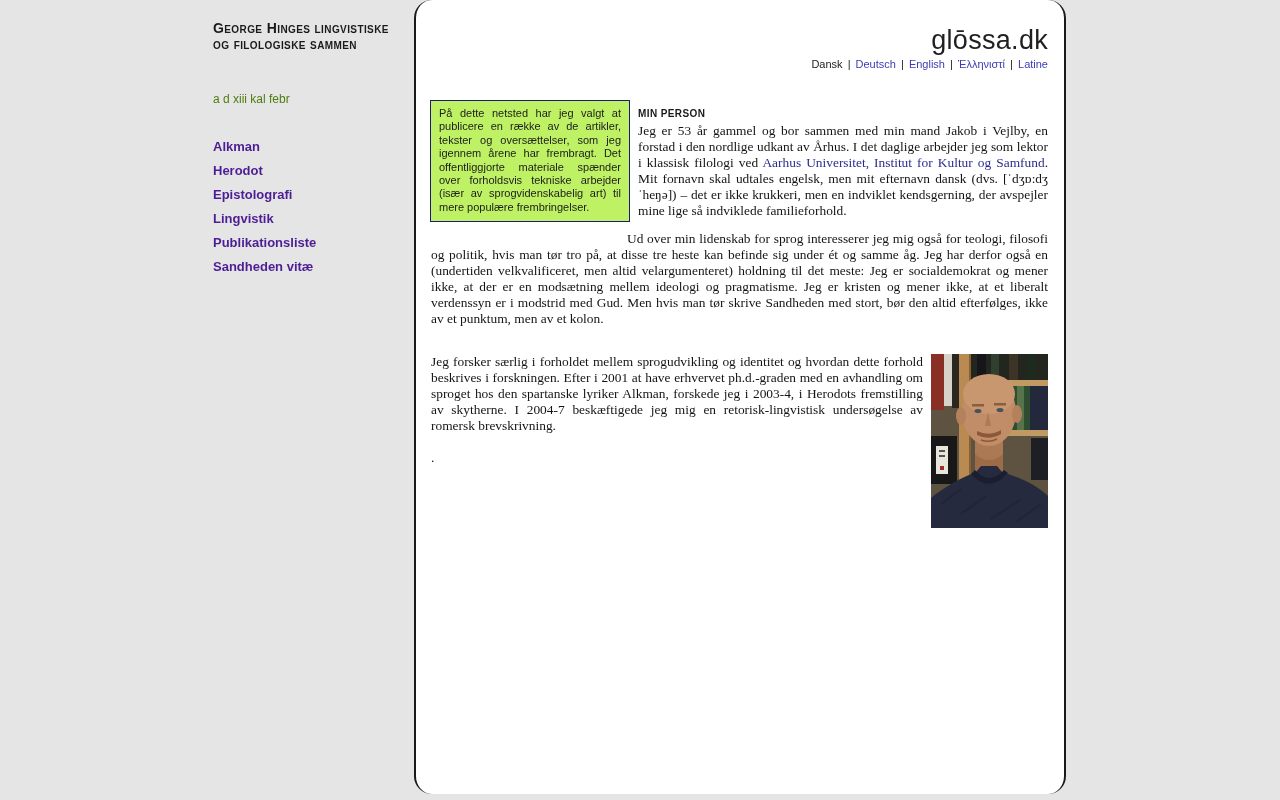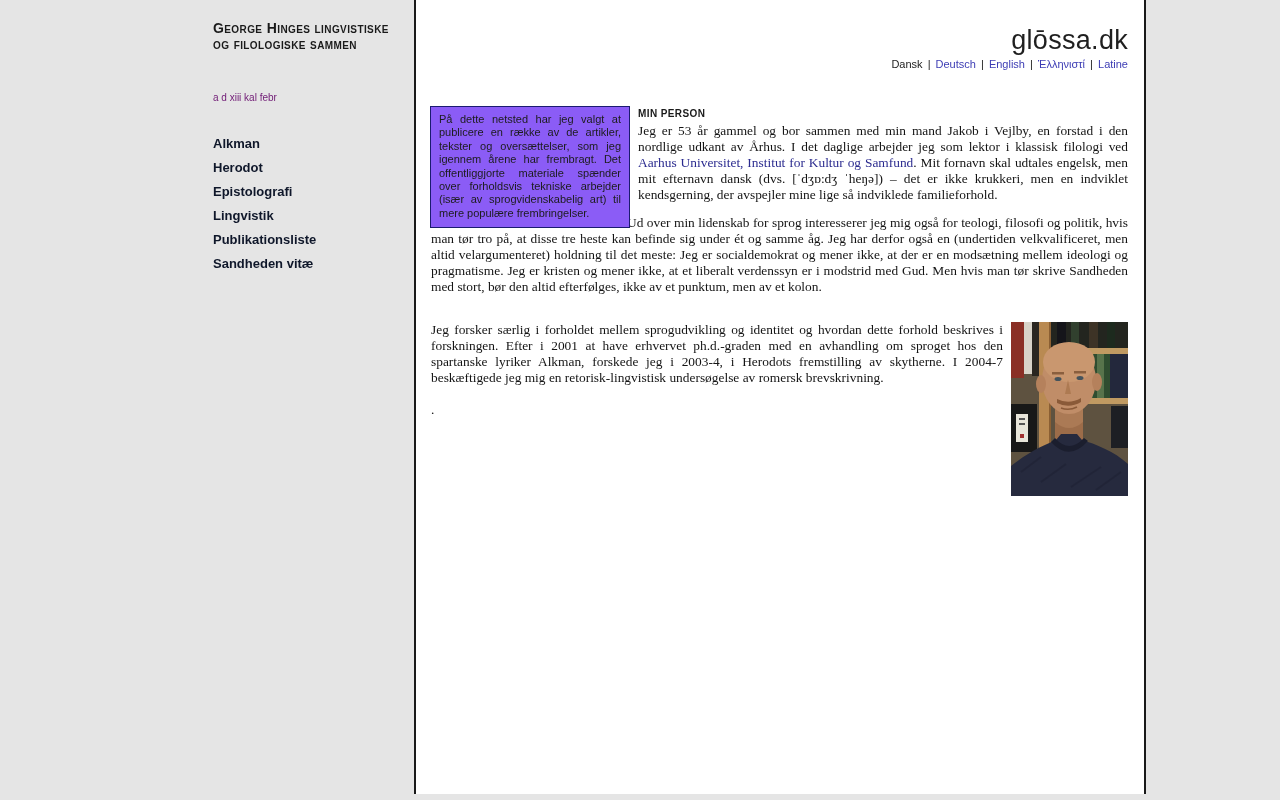--- a/index.html
+++ b/index.html
@@ -20,43 +20,44 @@
   .sidebar-title {
     font-variant: small-caps;
     font-weight: bold;
     font-size: 14px;
     line-height: 16px;
     color: #1a1a1a;
     letter-spacing: 0.4px;
   }
   .sidebar-date {
     margin-top: 40px;
-    font-size: 10px;
-    color: #701a75;
+    font-size: 12px;
+    color: #4d7c0f;
     cursor: pointer;
   }
   .sidebar-menu { margin-top: 34px; }
   .sidebar-menu .menu-item {
     font-size: 13px;
     font-weight: bold;
-    color: #0f172a;
+    color: #4c1d95;
     margin-bottom: 11px;
     line-height: 13px;
     cursor: pointer;
   }
 
   
   .main {
     position: absolute;
     left: 414px; top: 0;
-    width: 732px; height: 794px;
+    width: 652px; height: 794px;
     background: #ffffff;
     border-left: 2px solid #191919;
     border-right: 2px solid #191919;
     box-sizing: border-box;
+    border-radius: 18px;
   }
   .site-title {
     margin: 25px 16px 0 0;
     text-align: right;
     font-size: 27px;
     color: #1f1f1f;
     letter-spacing: 0.3px;
   }
   .lang-row {
     margin: 2px 16px 0 0;
@@ -64,30 +65,30 @@
     font-size: 11px;
     color: #222222;
   }
   .lang-row .lang-link { color: #3c3cb4; cursor: pointer; }
   .lang-row .lang-current { color: #222222; }
   .lang-row .sep { color: #222222; padding: 0 2px; }
 
   
   .intro-box {
     position: absolute;
-    left: 14px; top: 106px;
+    left: 14px; top: 100px;
     width: 200px; height: 122px;
     box-sizing: border-box;
     border: 1px solid #1b1b70;
     padding: 6px 8px;
     font-size: 11px;
     line-height: 13.4px;
     text-align: justify;
     color: #1c1c1c;
-    background: #8b5cf6;
+    background: #bef264;
   }
 
   
   .section-person { margin: 38px 16px 0 15px; }
   .heading-small {
     font-size: 10px;
     font-weight: bold;
     letter-spacing: 0.4px;
     color: #1a1a1a;
   }

